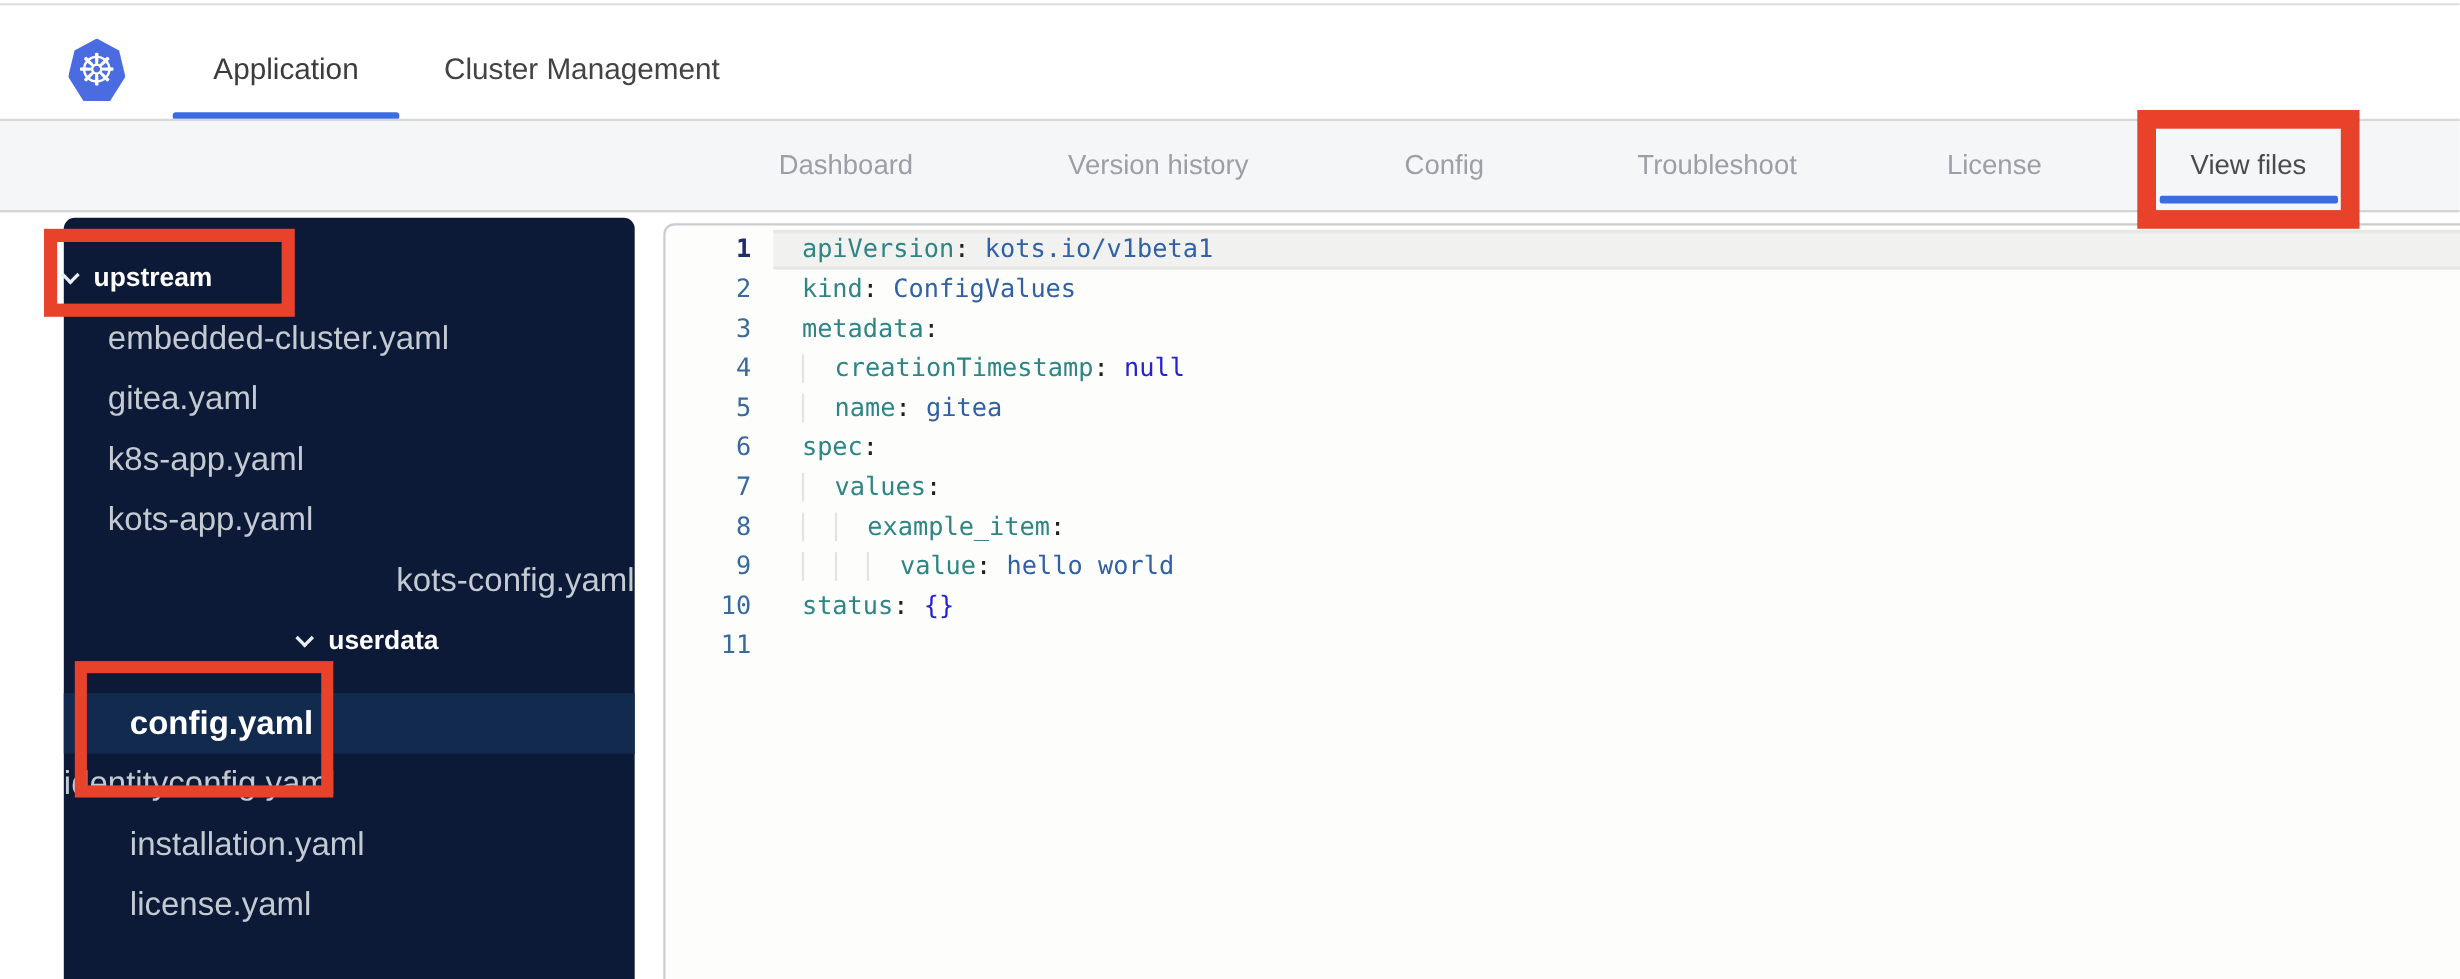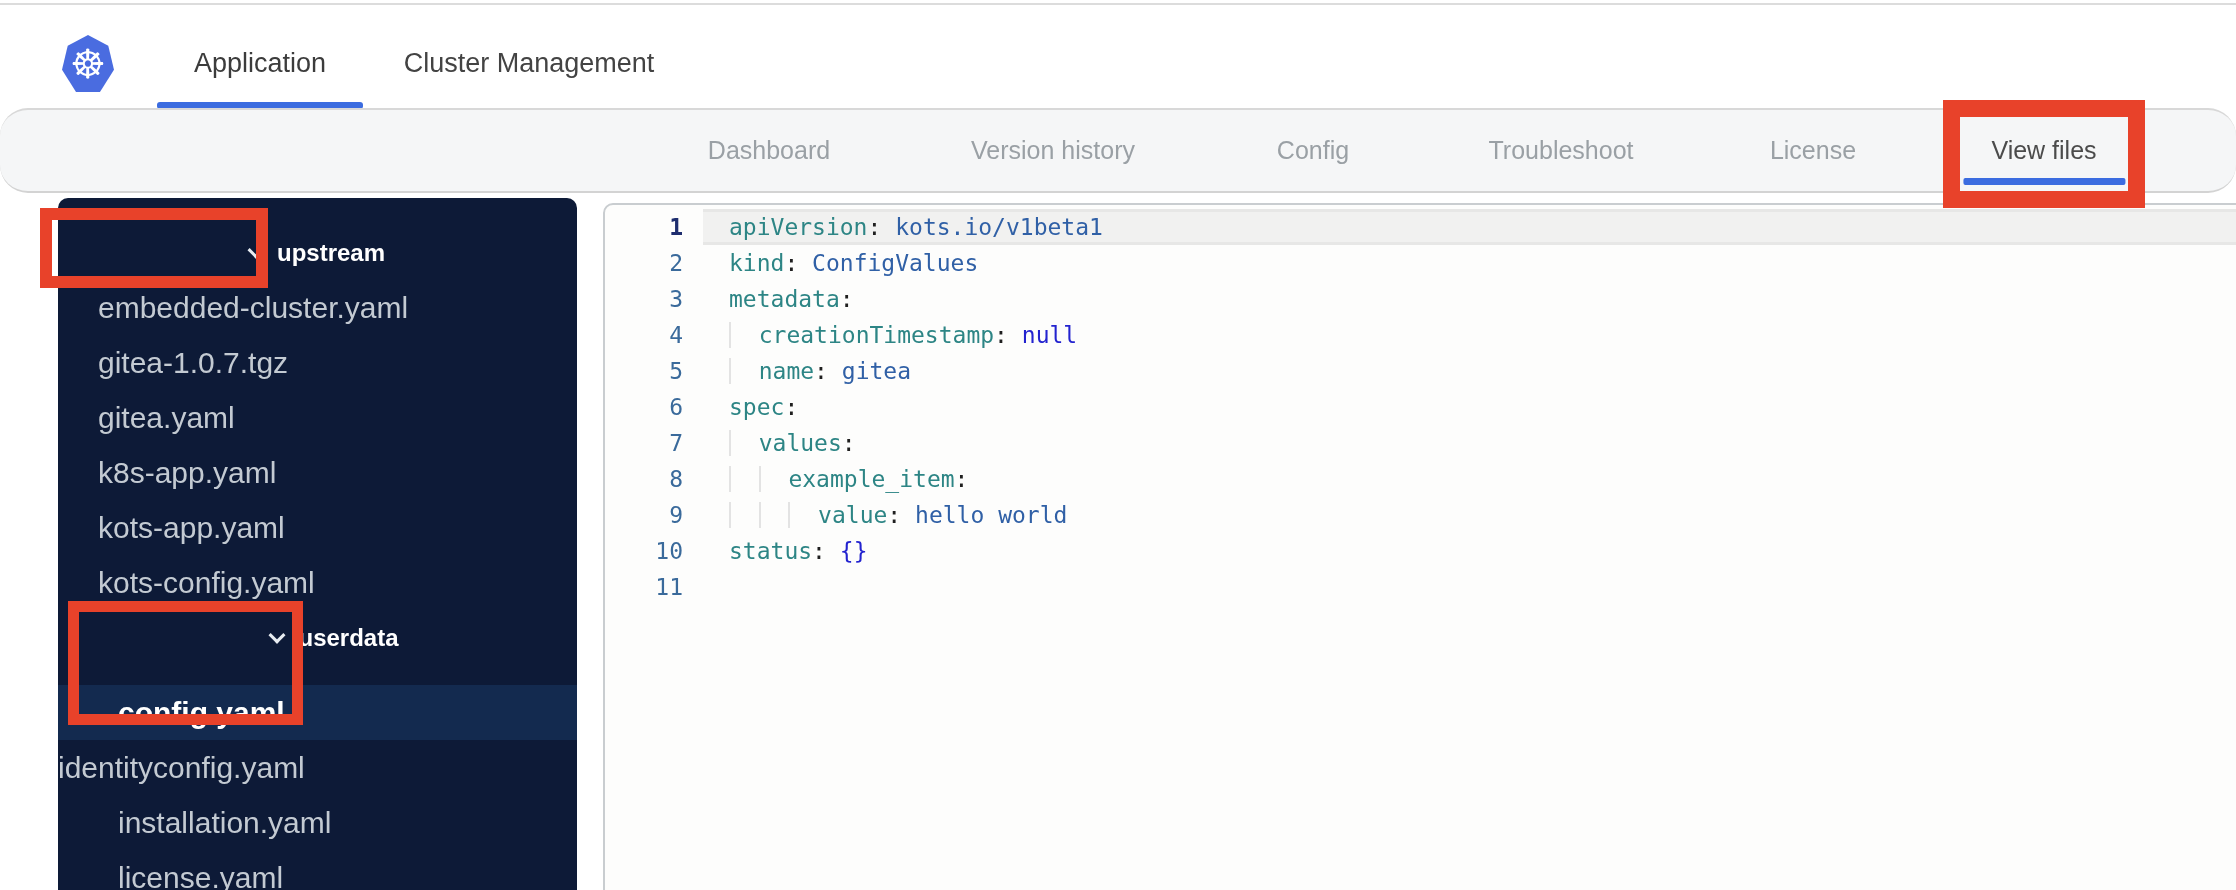--- a/index.html
+++ b/index.html
@@ -14,21 +14,21 @@
           clip-path:polygon(50% 0%,89% 19%,100% 61%,73% 100%,27% 100%,0% 61%,11% 19%);
           display:flex; align-items:center; justify-content:center; }
   #logo .wheel { color:#fff; font-family:"DejaVu Sans",sans-serif; font-size:40px; line-height:1; }
   .header-tab { top:40px; height:36px; line-height:36px; font-size:27px; color:#434343;
                 transform:translateX(-50%); white-space:nowrap; cursor:pointer;text-align:right; }
   #header-underline { left:157px; top:97px; width:206px; height:7px;
                       background:var(--accent-blue); border-radius:3px; }
 
   
   #subnav { left:0; top:108px; width:2236px; height:85px; background:#f5f6f7;
-            border-top:2px solid #d8d8d8; border-bottom:2px solid #d3d3d3;border-radius:28px; }
+            border-top:2px solid #d8d8d8; border-bottom:2px solid #d3d3d3; }
   .subnav-item { position:absolute; top:0; height:81px; line-height:81px; font-size:25px;
                  color:#9aa0a5; transform:translateX(-50%); white-space:nowrap; cursor:pointer; }
   .subnav-item.active { color:#4b4b4b; }
   .subnav-item.active::after { content:""; position:absolute; left:50%; transform:translateX(-50%);
                  bottom:6px; width:162px; height:7px; background:var(--accent-blue); border-radius:2px; }
 
   
   #sidebar { left:58px; top:198px; width:519px; height:692px; background:var(--sidebar-bg);
              border-radius:10px 10px 0 0; padding-top:27px; }
   .tree-row { height:55px; display:flex; align-items:center; font-size:30px;
@@ -78,40 +78,37 @@
 <div id="subnav" class="abs">
     <div class="subnav-item" style="left: 769px;">Dashboard</div>
     <div class="subnav-item" style="left: 1053px;">Version history</div>
     <div class="subnav-item" style="left: 1313px;">Config</div>
     <div class="subnav-item" style="left: 1561px;">Troubleshoot</div>
     <div class="subnav-item" style="left: 1813px;">License</div>
     <div class="subnav-item active" style="left: 2044px;">View files</div>
   </div>
 
 <div id="sidebar" class="abs">
-    <div class="tree-row folder" style=" justify-content: center;">
+    <div class="tree-row folder" style="">
       <span class="chev"></span>
       <span>upstream</span>
     </div>
     <div class="tree-row file" style="padding-left: 40px;">
       <span>embedded-cluster.yaml</span>
-    </div>
-    <div class="tree-row file" style="padding-left: 40px;">
-      <span>gitea-1.0.7.tgz</span>
     </div>
     <div class="tree-row file" style="padding-left: 40px;">
       <span>gitea.yaml</span>
     </div>
     <div class="tree-row file" style="padding-left: 40px;">
       <span>k8s-app.yaml</span>
     </div>
     <div class="tree-row file" style="padding-left: 40px;">
       <span>kots-app.yaml</span>
     </div>
-    <div class="tree-row file" style="padding-left: 40px;">
+    <div class="tree-row file" style="padding-left: 40px; justify-content: flex-end;">
       <span>kots-config.yaml</span>
     </div>
     <div class="tree-row folder" style="padding-left: 35px; justify-content: center;">
       <span class="chev"></span>
       <span>userdata</span>
     </div>
     <div class="tree-row file selected" style="padding-left: 60px; margin-top: 20px;">
       <span>config.yaml</span>
     </div>
     <div class="tree-row file" style="">

